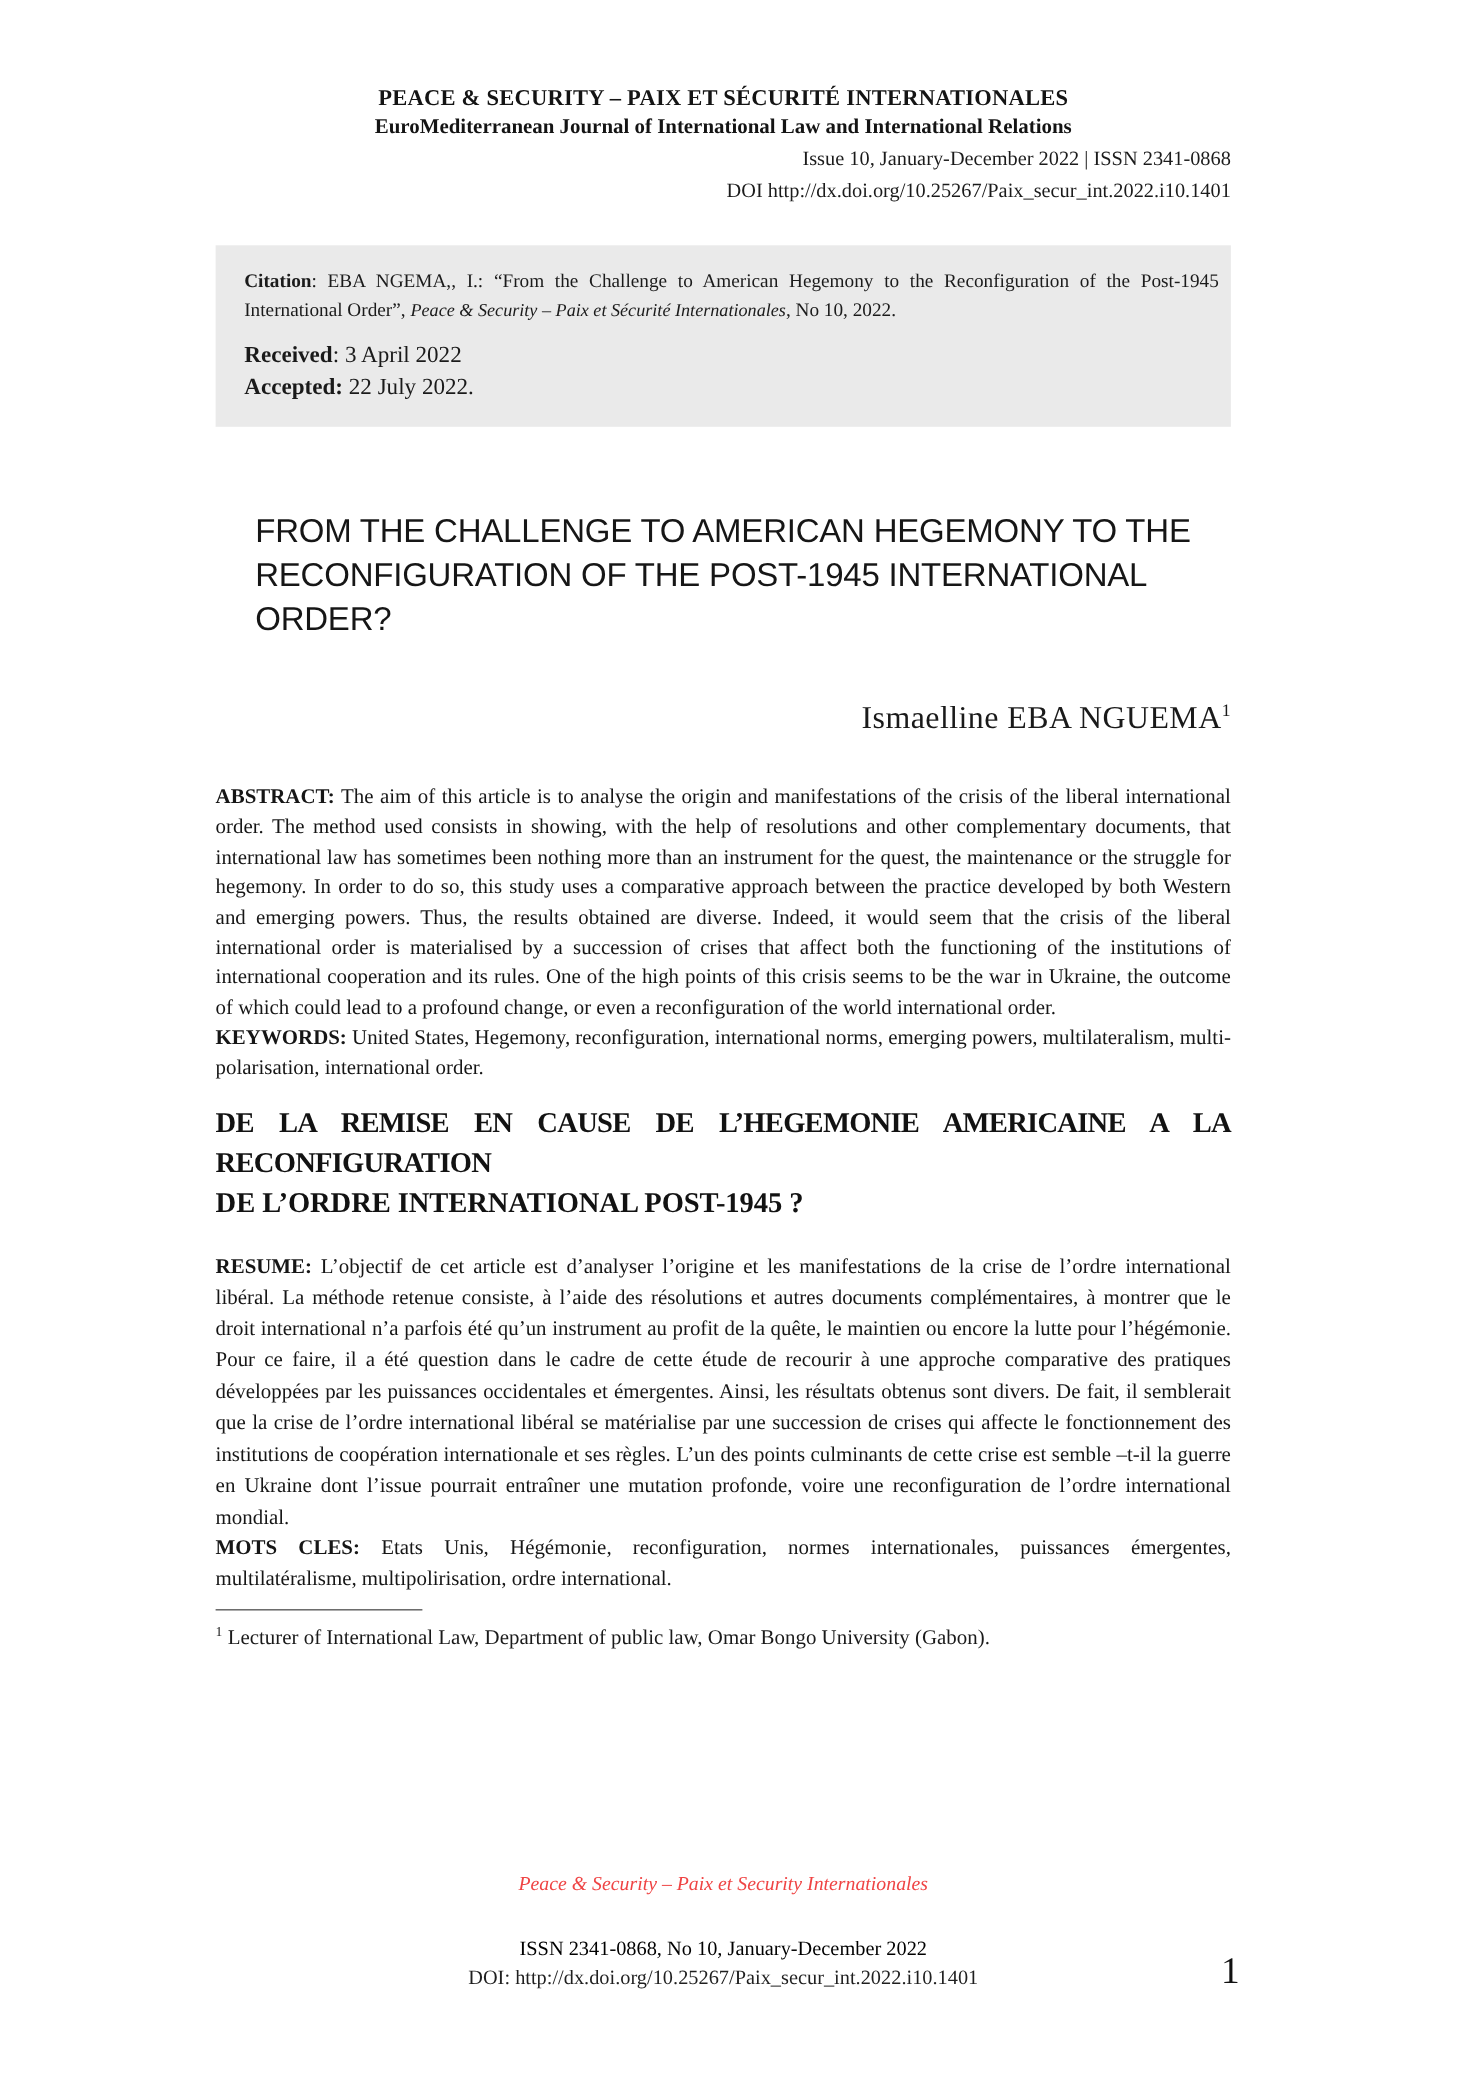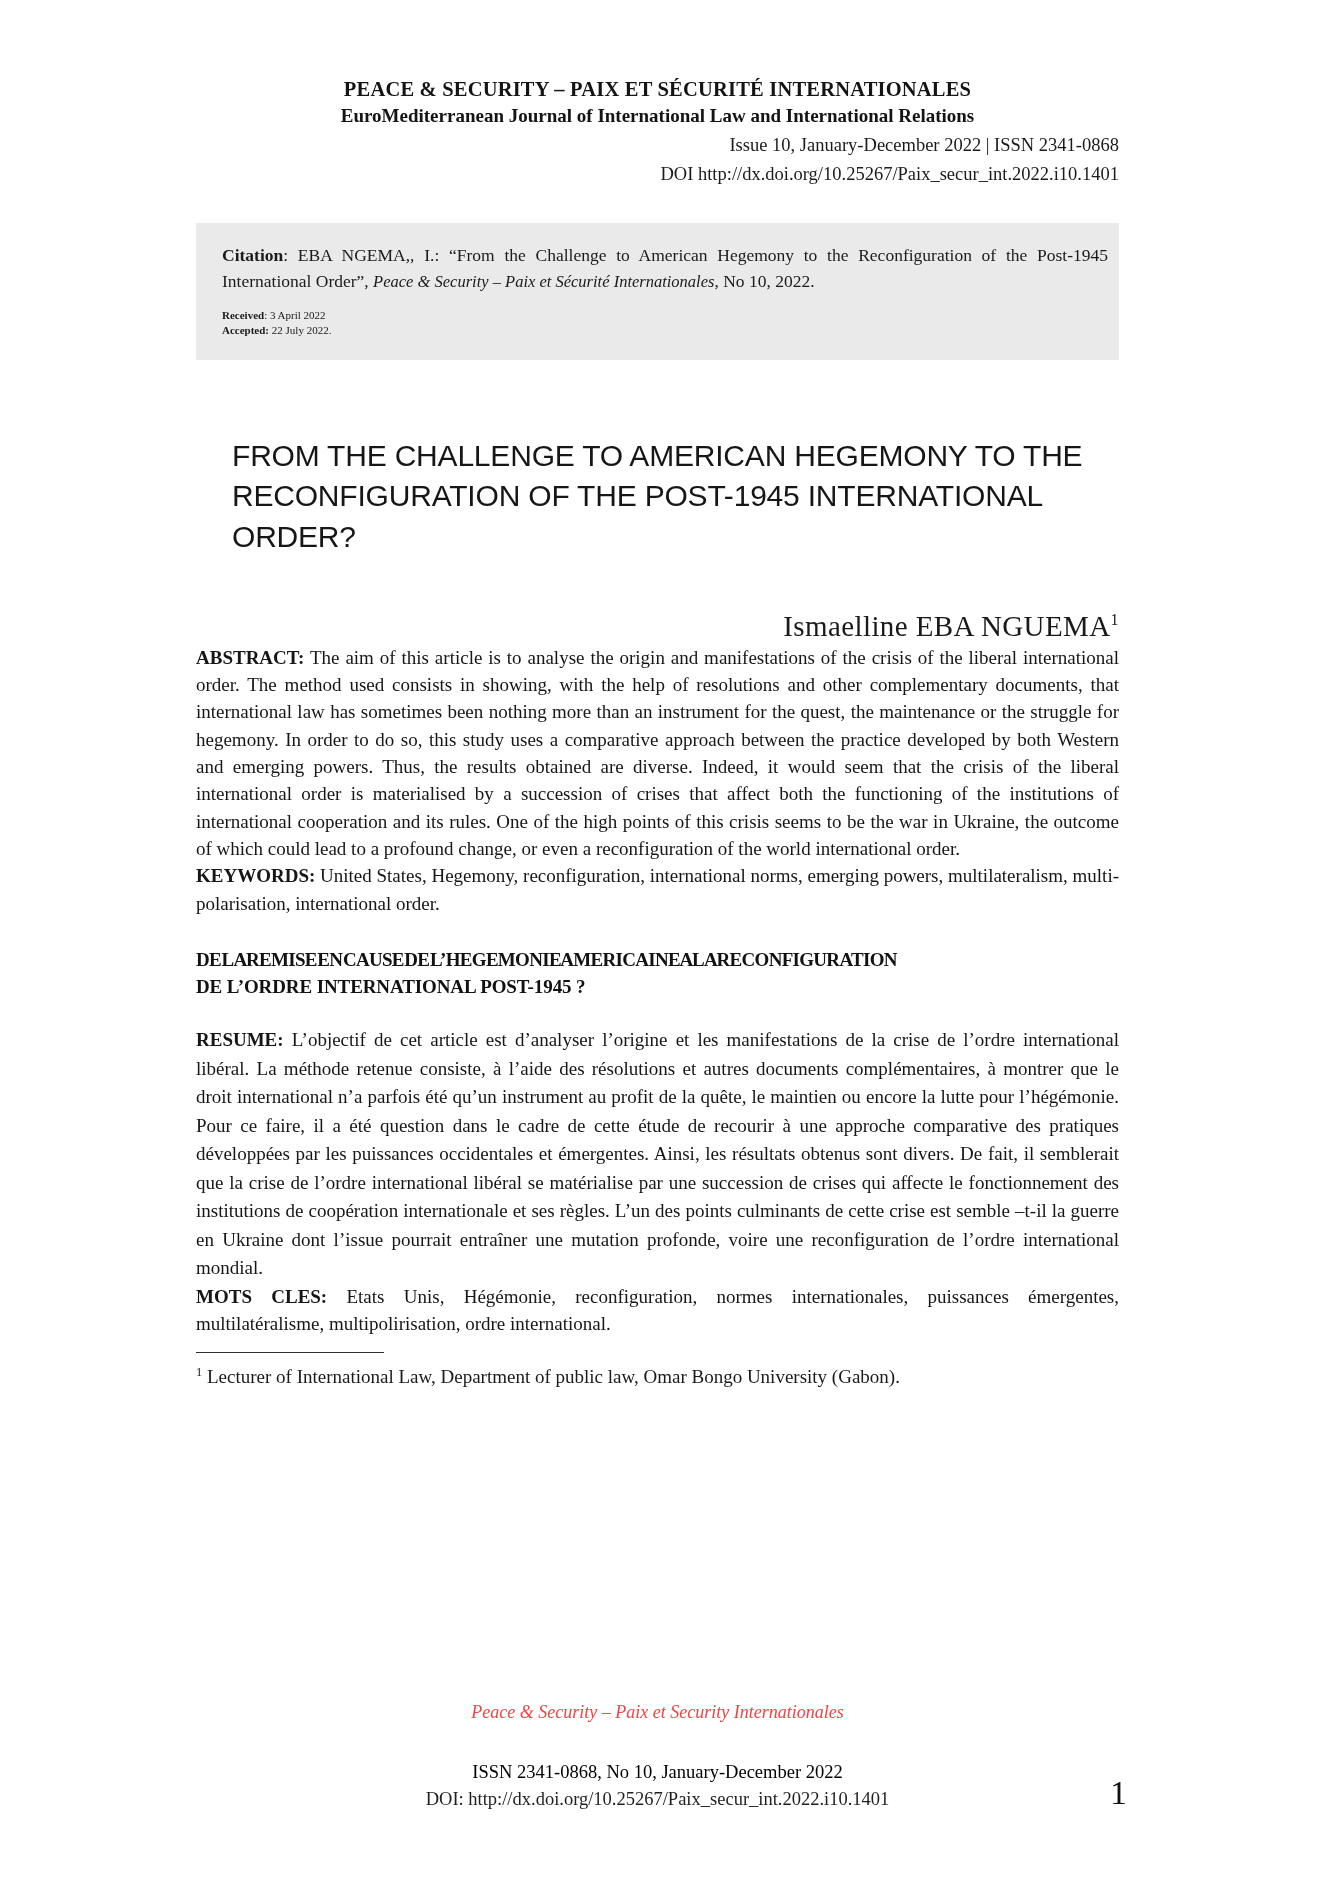--- a/index.html
+++ b/index.html
@@ -75,21 +75,21 @@
   }
   .citation-line b { font-weight: bold; }
   .citation-line i {
     font-style: italic;
     font-size: 16.5px;
   }
   .dates {
     margin-top: 14px;
   }
   .date-row {
-    font-size: 11px;
+    font-size: 21px;
     line-height: 1.38;
   }
   .date-row b { font-weight: bold; }
 
   
   .article-title {
     margin-top: 76px;
     font-family: "Liberation Sans", "DejaVu Sans", sans-serif;
     font-size: 30px;
     line-height: 1.34;
@@ -116,41 +116,42 @@
     text-align: center;
     font-size: 19px;
     line-height: 1.55;
     color: #4a4a4a;
     letter-spacing: 0.4px;
     padding: 0 28px;
   }
 
   
   .abs-block {
+    margin-top: 40px;
     font-size: 19px;
     line-height: 1.44;
     text-align: justify;
     color: #161616;
   }
   .abs-block .lead {
     font-weight: bold;
   }
   .kw-block {
     margin-top: 0;
     font-size: 19px;
     line-height: 1.44;
     text-align: justify;
     color: #161616;
   }
   .kw-block .lead { font-weight: bold; }
 
   .fr-title {
-    margin-top: 30px;
-    font-weight: bold;
-    font-size: 19px;
+    margin-top: 18px;
+    font-weight: bold;
+    font-size: 26px;
     line-height: 1.4;
     color: #121212;
     text-align: justify;
   }
   .fr-title .l1 {
     display: block;
     letter-spacing: -0.7px;
     word-spacing: -3.5px;
   }
   .fr-title .l2 {

